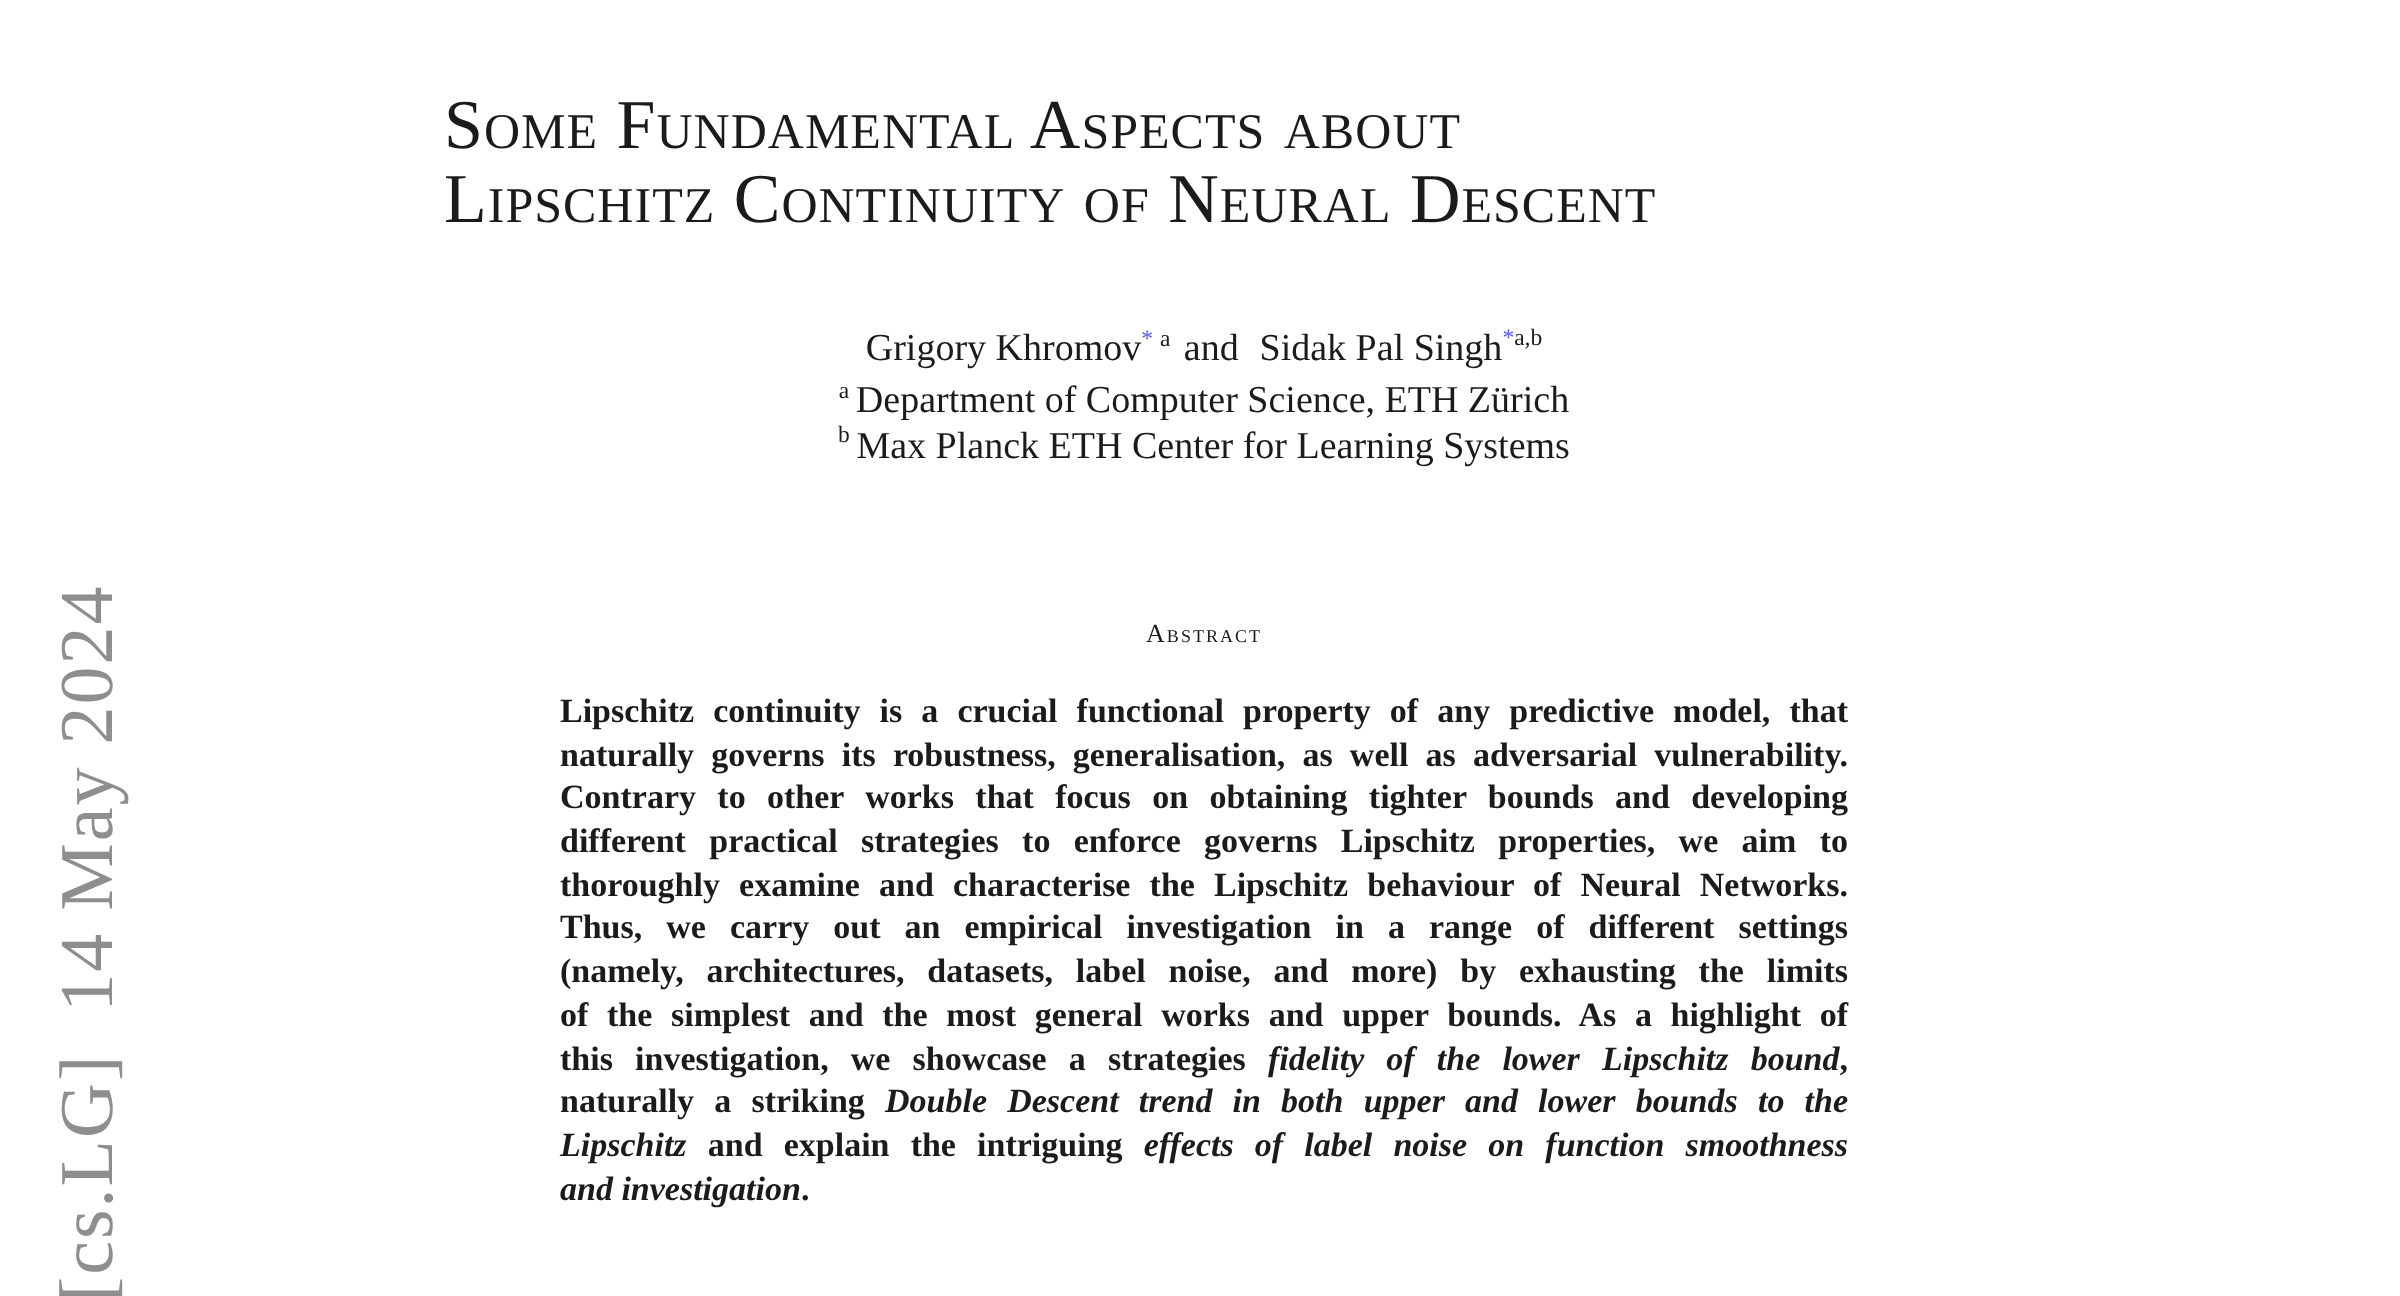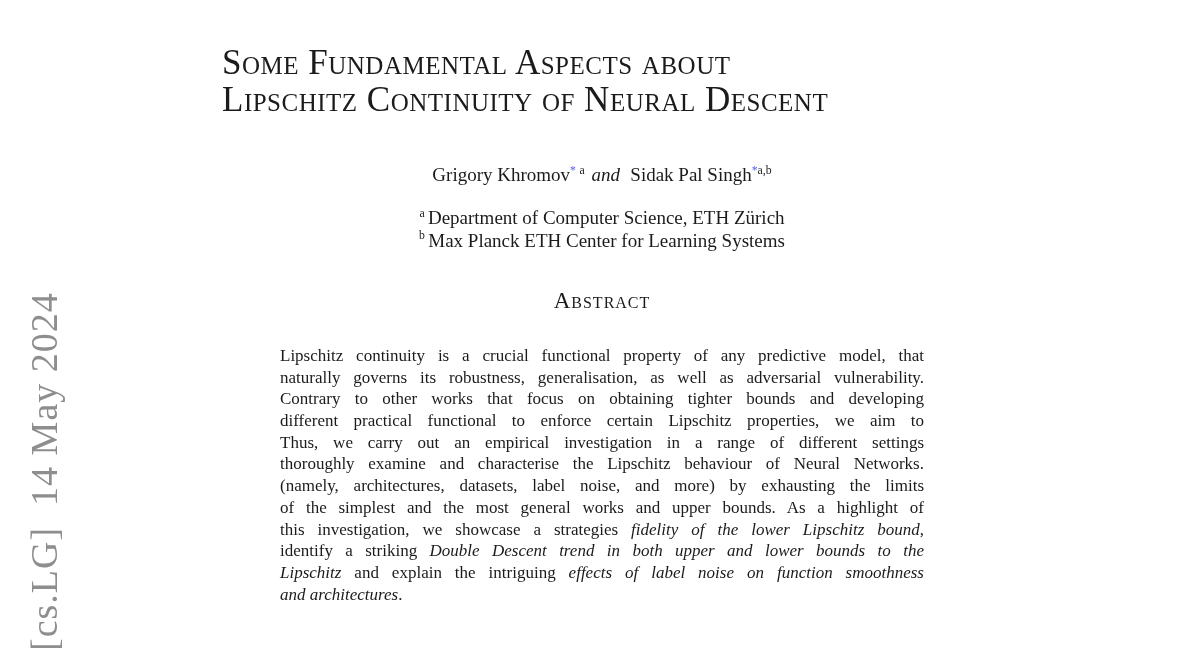--- a/index.html
+++ b/index.html
@@ -45,48 +45,49 @@
     text-align:center;
     font-size:19px;
     white-space:nowrap;
   }
   .authors sup{
     font-size:62%;
     line-height:0;
   }
   .star{color:var(--star);}
   .sup-gap{display:inline-block;width:0.30em;}
-  .and-sep{margin:0 0.55em 0 0.35em;font-style:italic;}
+  .and-sep{margin:0 0.55em 0 0.35em;}
   .affils{
     position:absolute;
-    left:280px;top:207px;width:644px;
+    left:280px;top:190px;width:644px;
     text-align:center;
     font-size:19px;
     line-height:22.5px;
   }
   .affils sup{font-size:62%;line-height:0;margin-right:0.28em;}
   .abs-heading{
     position:absolute;
-    left:280px;top:288px;width:644px;
+    left:280px;top:309px;width:644px;
     text-align:center;
     font-variant:small-caps;
-    font-size:23px;
+    font-size:13px;
     letter-spacing:1px;
   }
   .abs-body{
     position:absolute;
     left:280px;top:345px;width:644px;
     font-size:17px;
   }
   .abs-line{
     text-align:justify;
     text-align-last:justify;
     height:21.7px;
     line-height:21.7px;
     white-space:normal;
+    font-weight:bold;
   }
   .abs-line.last{
     text-align-last:left;
   }
   .abs-line .it{font-style:italic;}
 </style>
 </head>
 <body>
 
 <div class="page">
@@ -101,24 +102,24 @@
     <div><sup>a</sup><span>Department of Computer Science, ETH Zürich</span></div>
     <div><sup>b</sup><span>Max Planck ETH Center for Learning Systems</span></div>
   </div>
 
   <div class="abs-heading">Abstract</div>
 
   <div class="abs-body" id="abstract-lines">
       <div class="abs-line"><span>Lipschitz continuity is a crucial functional property of any predictive model, that</span></div>
       <div class="abs-line"><span>naturally governs its robustness, generalisation, as well as adversarial vulnerability.</span></div>
       <div class="abs-line"><span>Contrary to other works that focus on obtaining tighter bounds and developing</span></div>
-      <div class="abs-line"><span>different practical functional to enforce certain Lipschitz properties, we aim to</span></div>
+      <div class="abs-line"><span>different practical strategies to enforce governs Lipschitz properties, we aim to</span></div>
+      <div class="abs-line"><span>thoroughly examine and characterise the Lipschitz behaviour of Neural Networks.</span></div>
       <div class="abs-line"><span>Thus, we carry out an empirical investigation in a range of different settings</span></div>
-      <div class="abs-line"><span>thoroughly examine and characterise the Lipschitz behaviour of Neural Networks.</span></div>
       <div class="abs-line"><span>(namely, architectures, datasets, label noise, and more) by exhausting the limits</span></div>
       <div class="abs-line"><span>of the simplest and the most general works and upper bounds. As a highlight of</span></div>
       <div class="abs-line"><span>this investigation, we showcase a strategies </span><span class="it">fidelity of the lower Lipschitz bound</span><span>,</span></div>
-      <div class="abs-line"><span>identify a striking </span><span class="it">Double Descent trend in both upper and lower bounds to the</span></div>
+      <div class="abs-line"><span>naturally a striking </span><span class="it">Double Descent trend in both upper and lower bounds to the</span></div>
       <div class="abs-line"><span class="it">Lipschitz</span><span> and explain the intriguing </span><span class="it">effects of label noise on function smoothness</span></div>
-      <div class="abs-line last"><span class="it">and architectures</span><span>.</span></div>
+      <div class="abs-line last"><span class="it">and investigation</span><span>.</span></div>
     </div>
 
 </div>
 
 </body></html>

